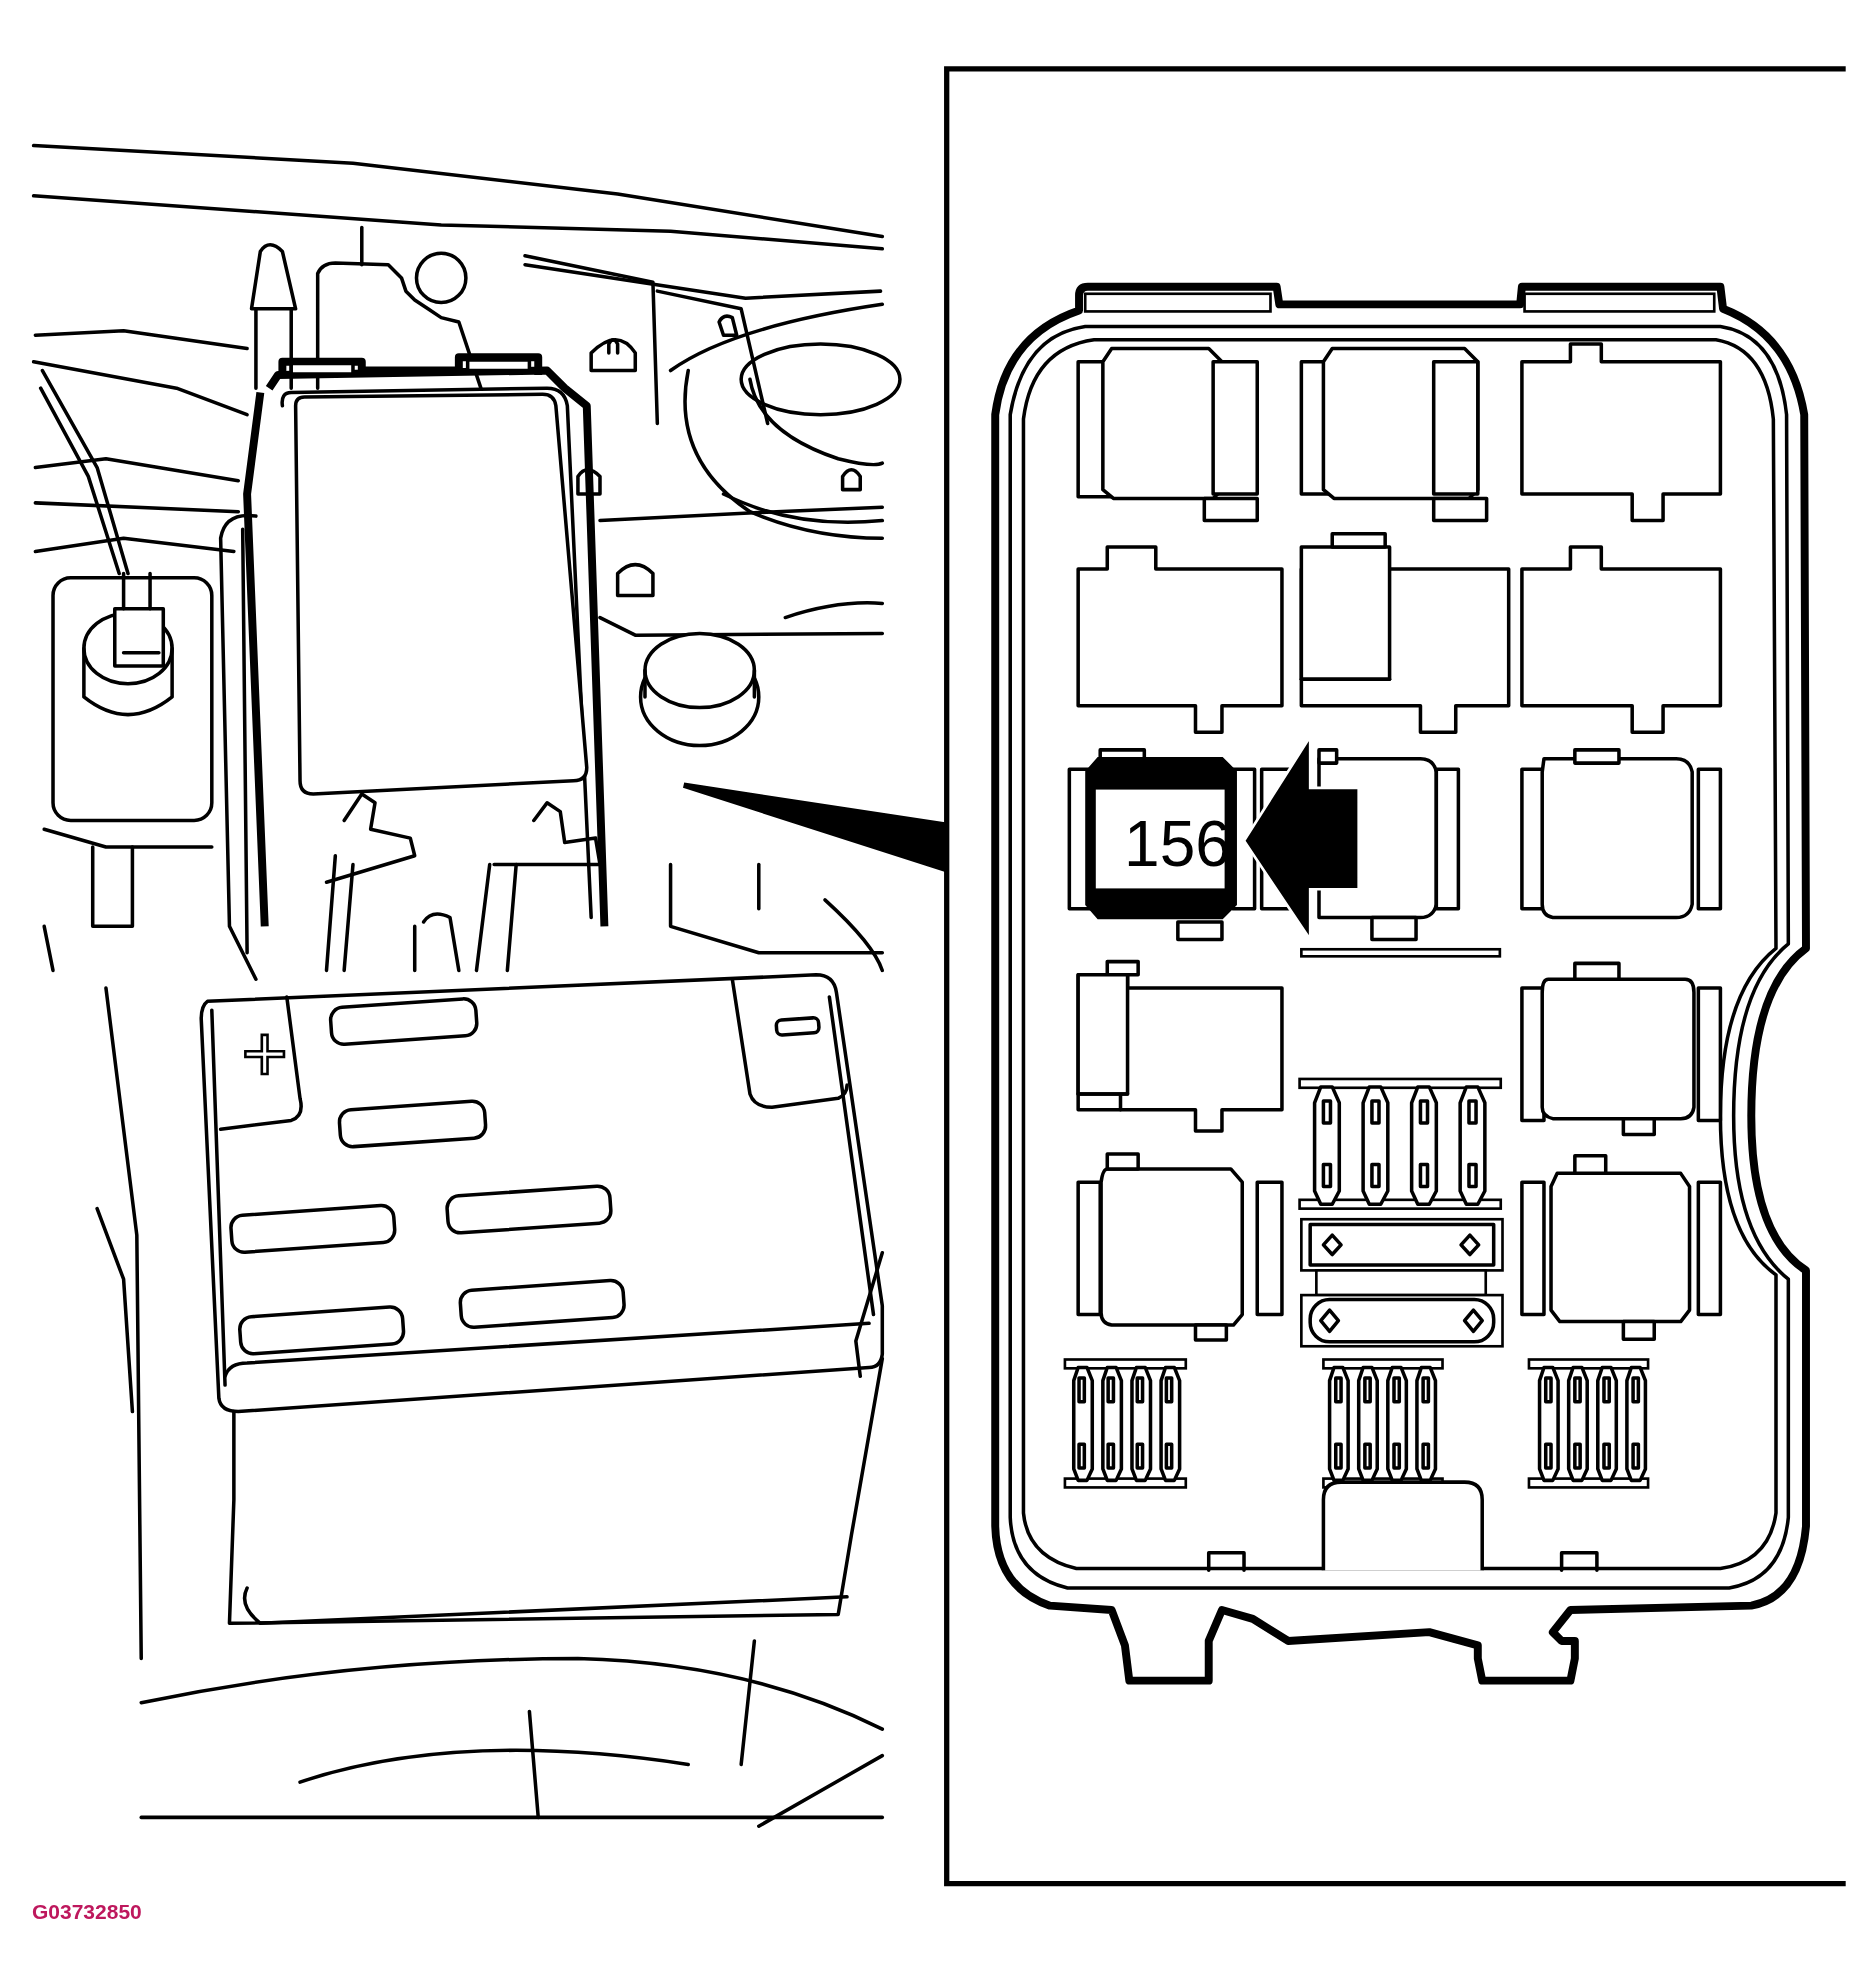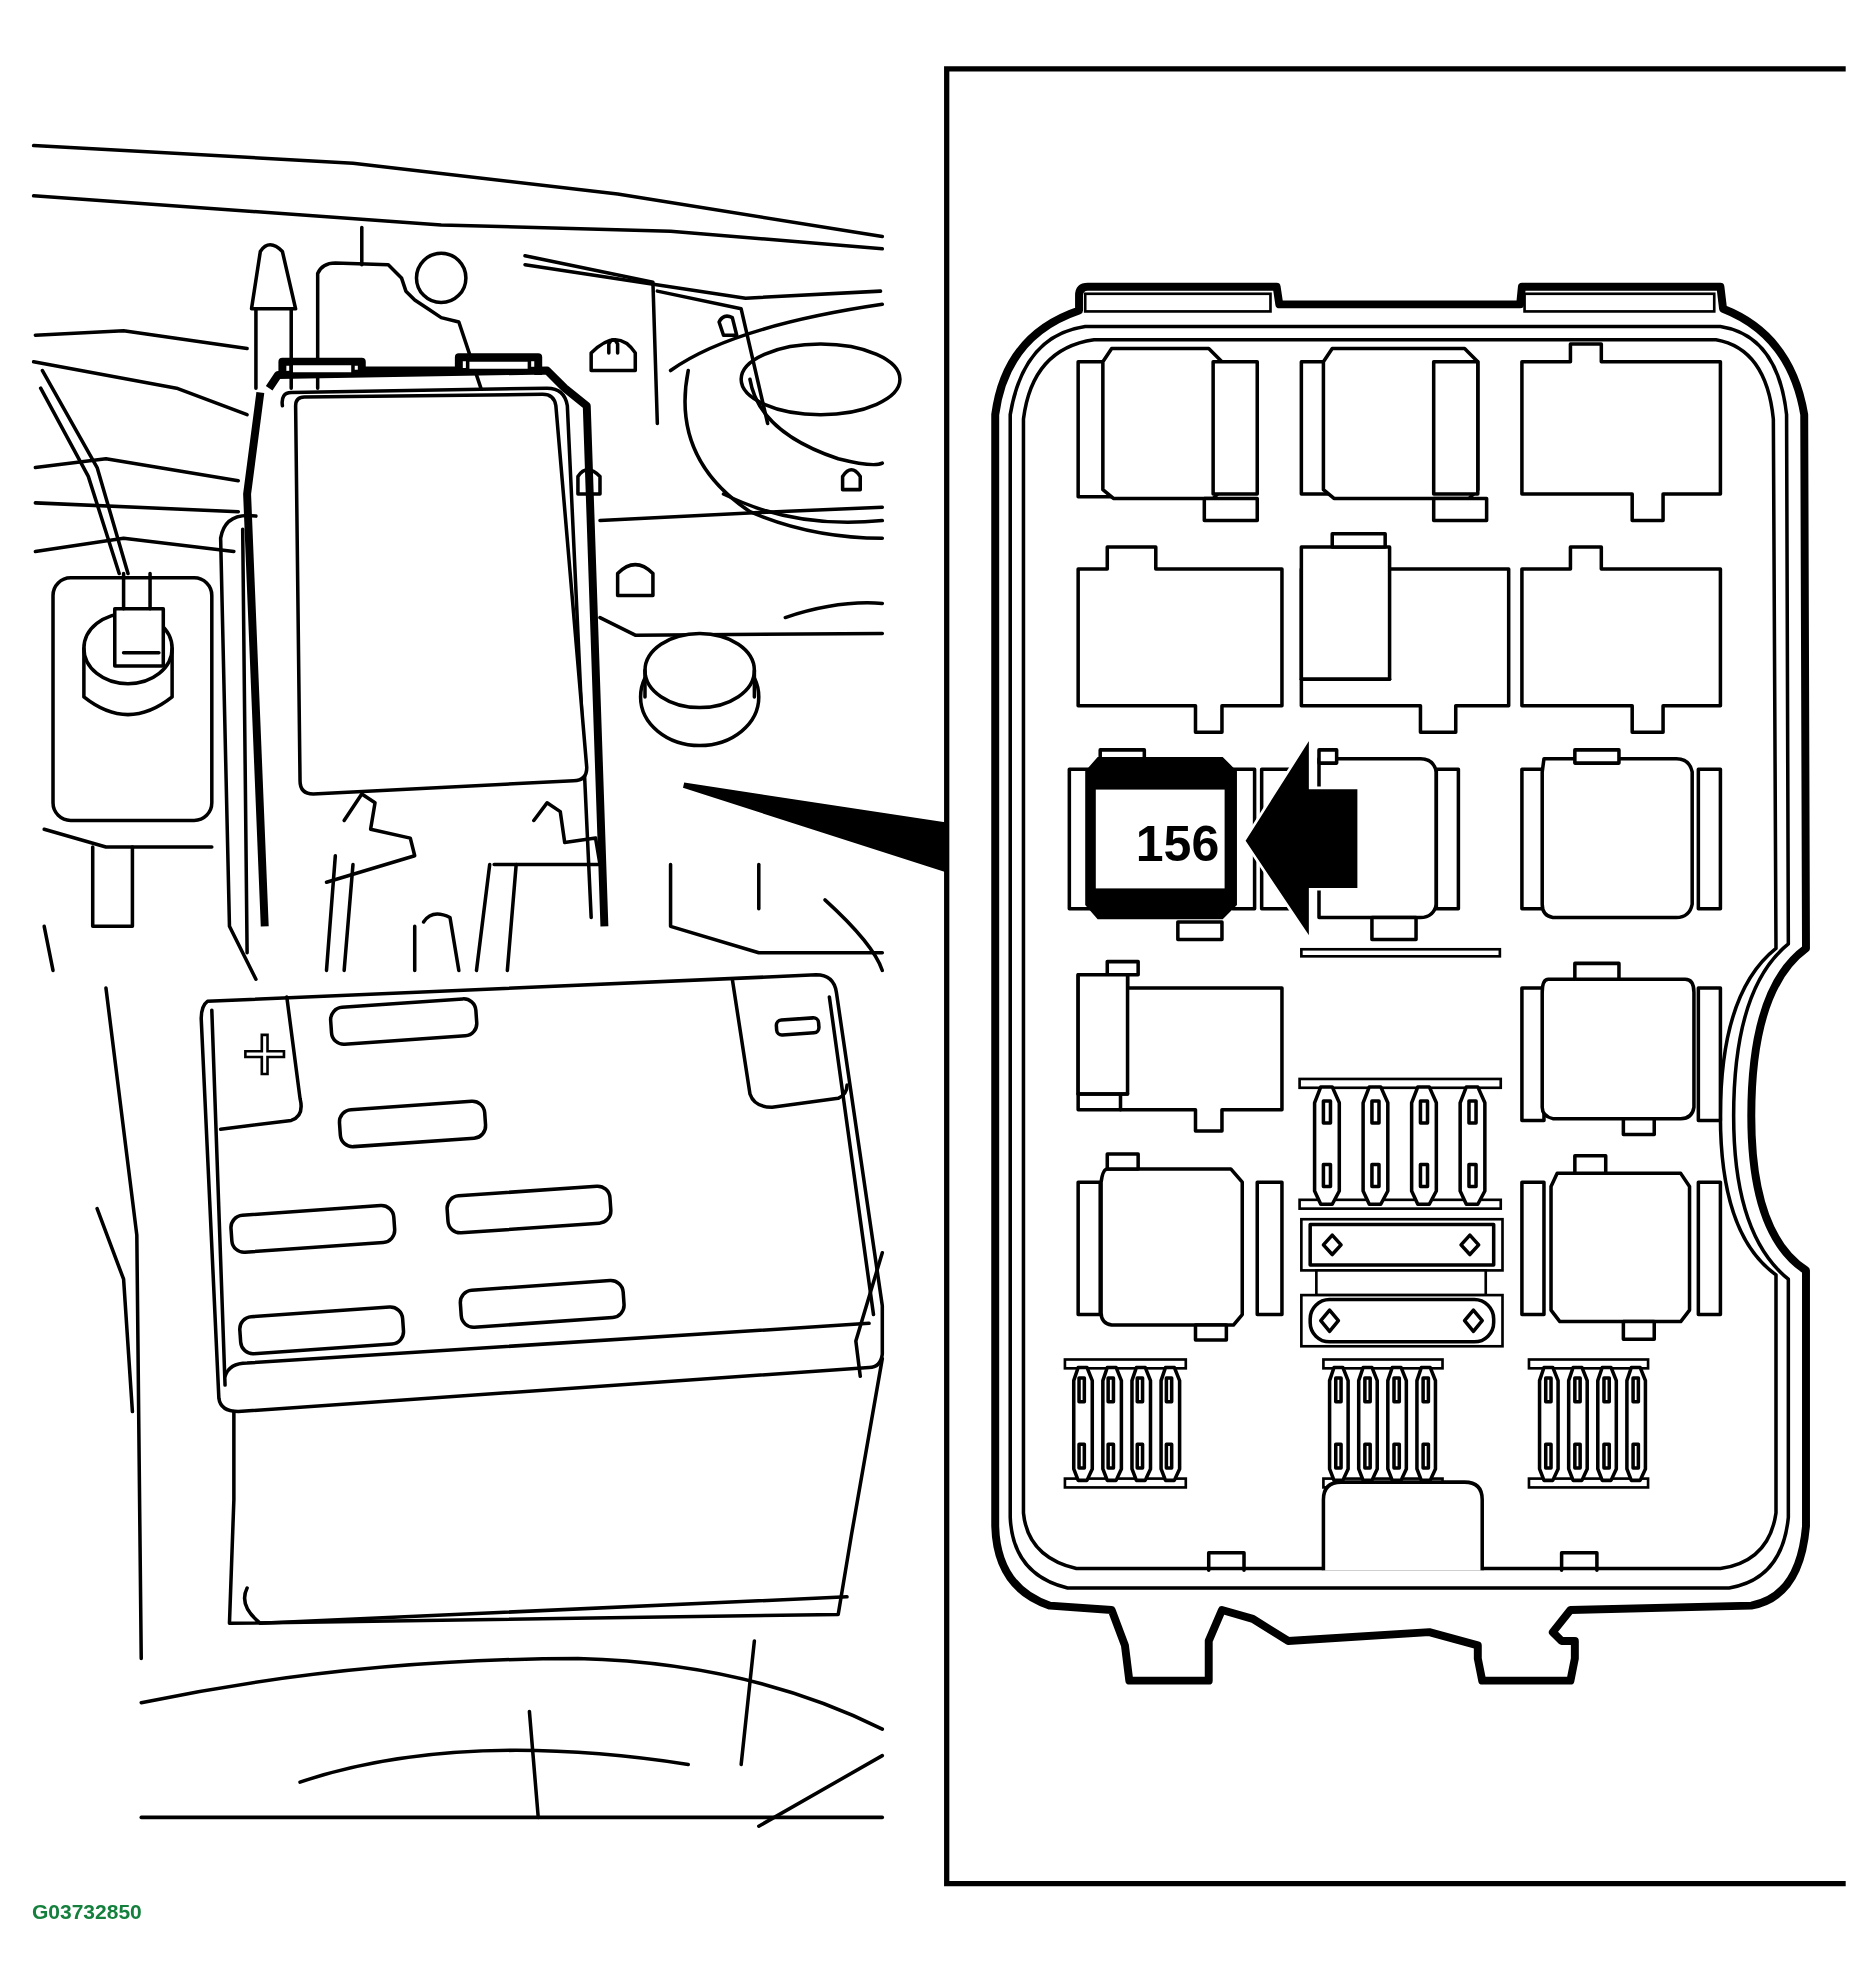--- a/index.html
+++ b/index.html
@@ -2,22 +2,22 @@
 <html style="font-size:14px"><head>
 <meta charset="utf-8">
 <style>
   html, body { margin: 0; padding: 0; background: #ffffff; }
   body { width: 1874px; height: 1985px; position: relative; overflow: hidden; font-family: "Liberation Sans", sans-serif; }
   svg { position: absolute; left: 0; top: 0; }
   .ln { fill: none; stroke: #000; stroke-width: 4; stroke-linejoin: round; stroke-linecap: round; }
   .lnf { fill: #fff; stroke: #000; stroke-width: 4; stroke-linejoin: round; }
   .thick { fill: none; stroke: #000; stroke-width: 9; stroke-linejoin: round; }
   .thin { fill: #fff; stroke: #000; stroke-width: 3; }
-  .callout-label { position: absolute; left: 1098px; top: 794px; width: 159px; height: 99px; display: flex; align-items: center; justify-content: center; font-weight: bold; font-size: 50px; color: #000; font-family: "Liberation Sans", sans-serif; }
-  .figure-id { position: absolute; left: 32px; top: 1900px; font-size: 21px; font-weight: bold; color: #15803d; font-family: "Liberation Sans", sans-serif; }
+  .callout-label { position: absolute; left: 1098px; top: 794px; width: 159px; height: 99px; display: flex; align-items: center; justify-content: center; font-weight: normal; font-size: 64px; color: #000; font-family: "Liberation Sans", sans-serif; }
+  .figure-id { position: absolute; left: 32px; top: 1900px; font-size: 21px; font-weight: bold; color: #be185d; font-family: "Liberation Sans", sans-serif; }
 </style>
 </head>
 <body>
 
 <svg width="1874" height="1985" viewBox="0 0 2124 2250" xmlns="http://www.w3.org/2000/svg">
 
   <g>
 
     <path class="ln" d="M38 165 L400 185 L700 220 L1000 268"></path>
     <path class="ln" d="M38 222 L500 255 L760 262 L1000 282"></path>

